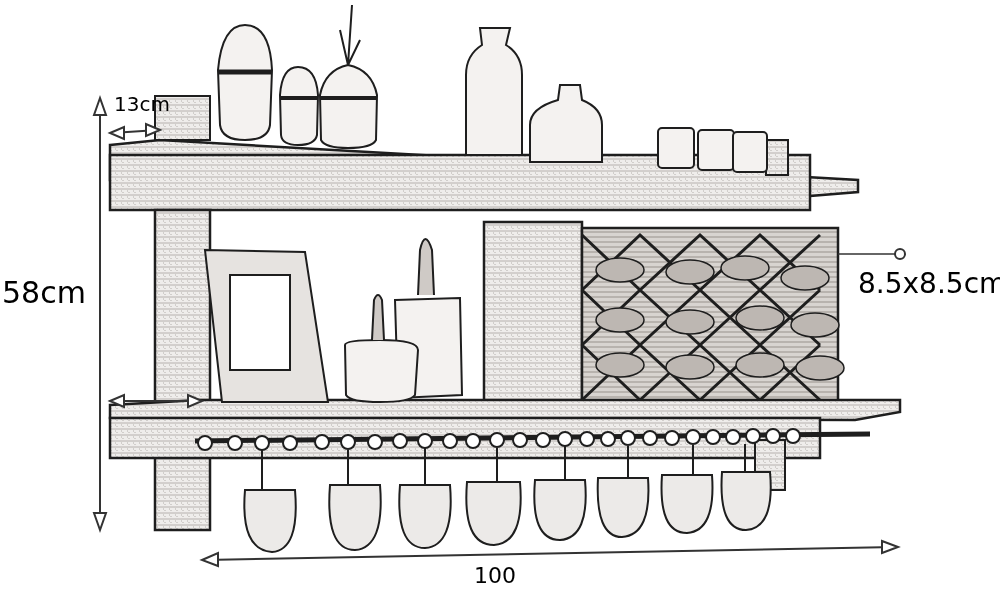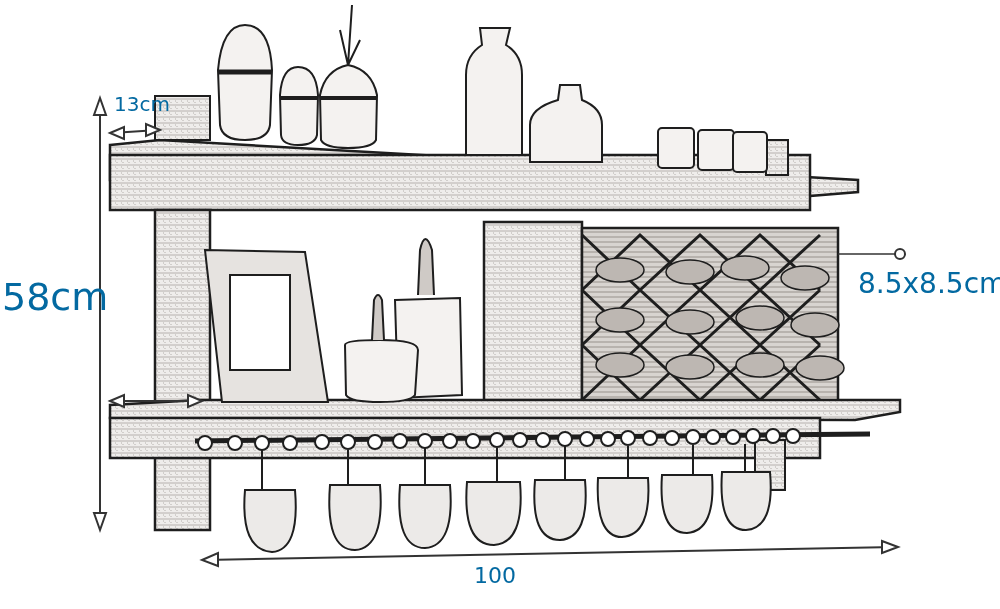--- a/index.html
+++ b/index.html
@@ -1,18 +1,18 @@
 <!DOCTYPE html>
 <html><head>
 <meta charset="utf-8">
 <style>
   html,body{margin:0;padding:0;background:#ffffff;}
   body{width:1000px;height:609px;position:relative;overflow:hidden;font-family:"DejaVu Sans",sans-serif;}
   svg{position:absolute;left:0;top:0;}
-  .lbl{position:absolute;color:#0369a1;font-family:"DejaVu Sans",sans-serif;white-space:nowrap;}
+  .lbl{position:absolute;color:#000000;font-family:"DejaVu Sans",sans-serif;white-space:nowrap;}
 </style>
 </head>
 <body>
 
 <svg width="1000" height="609" viewBox="0 0 1000 609">
   <defs>
     <pattern id="wood" width="6" height="6" patternUnits="userSpaceOnUse">
       <rect width="6" height="6" fill="#efedeb"></rect>
       <path d="M0 3 L6 3" stroke="#a8a29e" stroke-width="0.8"></path>
       <path d="M3 0 L3 1 M1 5 L2 5" stroke="#8a8480" stroke-width="0.6"></path>
@@ -165,15 +165,15 @@
     <polygon points="202,401 188,395 188,407"></polygon>
     <line x1="205" y1="560" x2="895" y2="547"></line>
     <polygon points="202,560 218,553 218,566"></polygon>
     <polygon points="898,547 882,541 882,553"></polygon>
     <line x1="838" y1="254" x2="896" y2="254" stroke-width="1.5"></line>
     <circle cx="900" cy="254" r="5"></circle>
   </g>
 </svg>
 
 <div class="lbl" style="left:114px;top:92px;font-size:20px;">13cm</div>
-<div class="lbl" style="left:2px;top:275px;font-size:38px;">58cm</div>
+<div class="lbl" style="left:2px;top:275px;font-size:30px;">58cm</div>
 <div class="lbl" style="left:858px;top:267px;font-size:28px;">8.5x8.5cm</div>
 <div class="lbl" style="left:474px;top:563px;font-size:22px;">100</div>
 
 </body></html>

